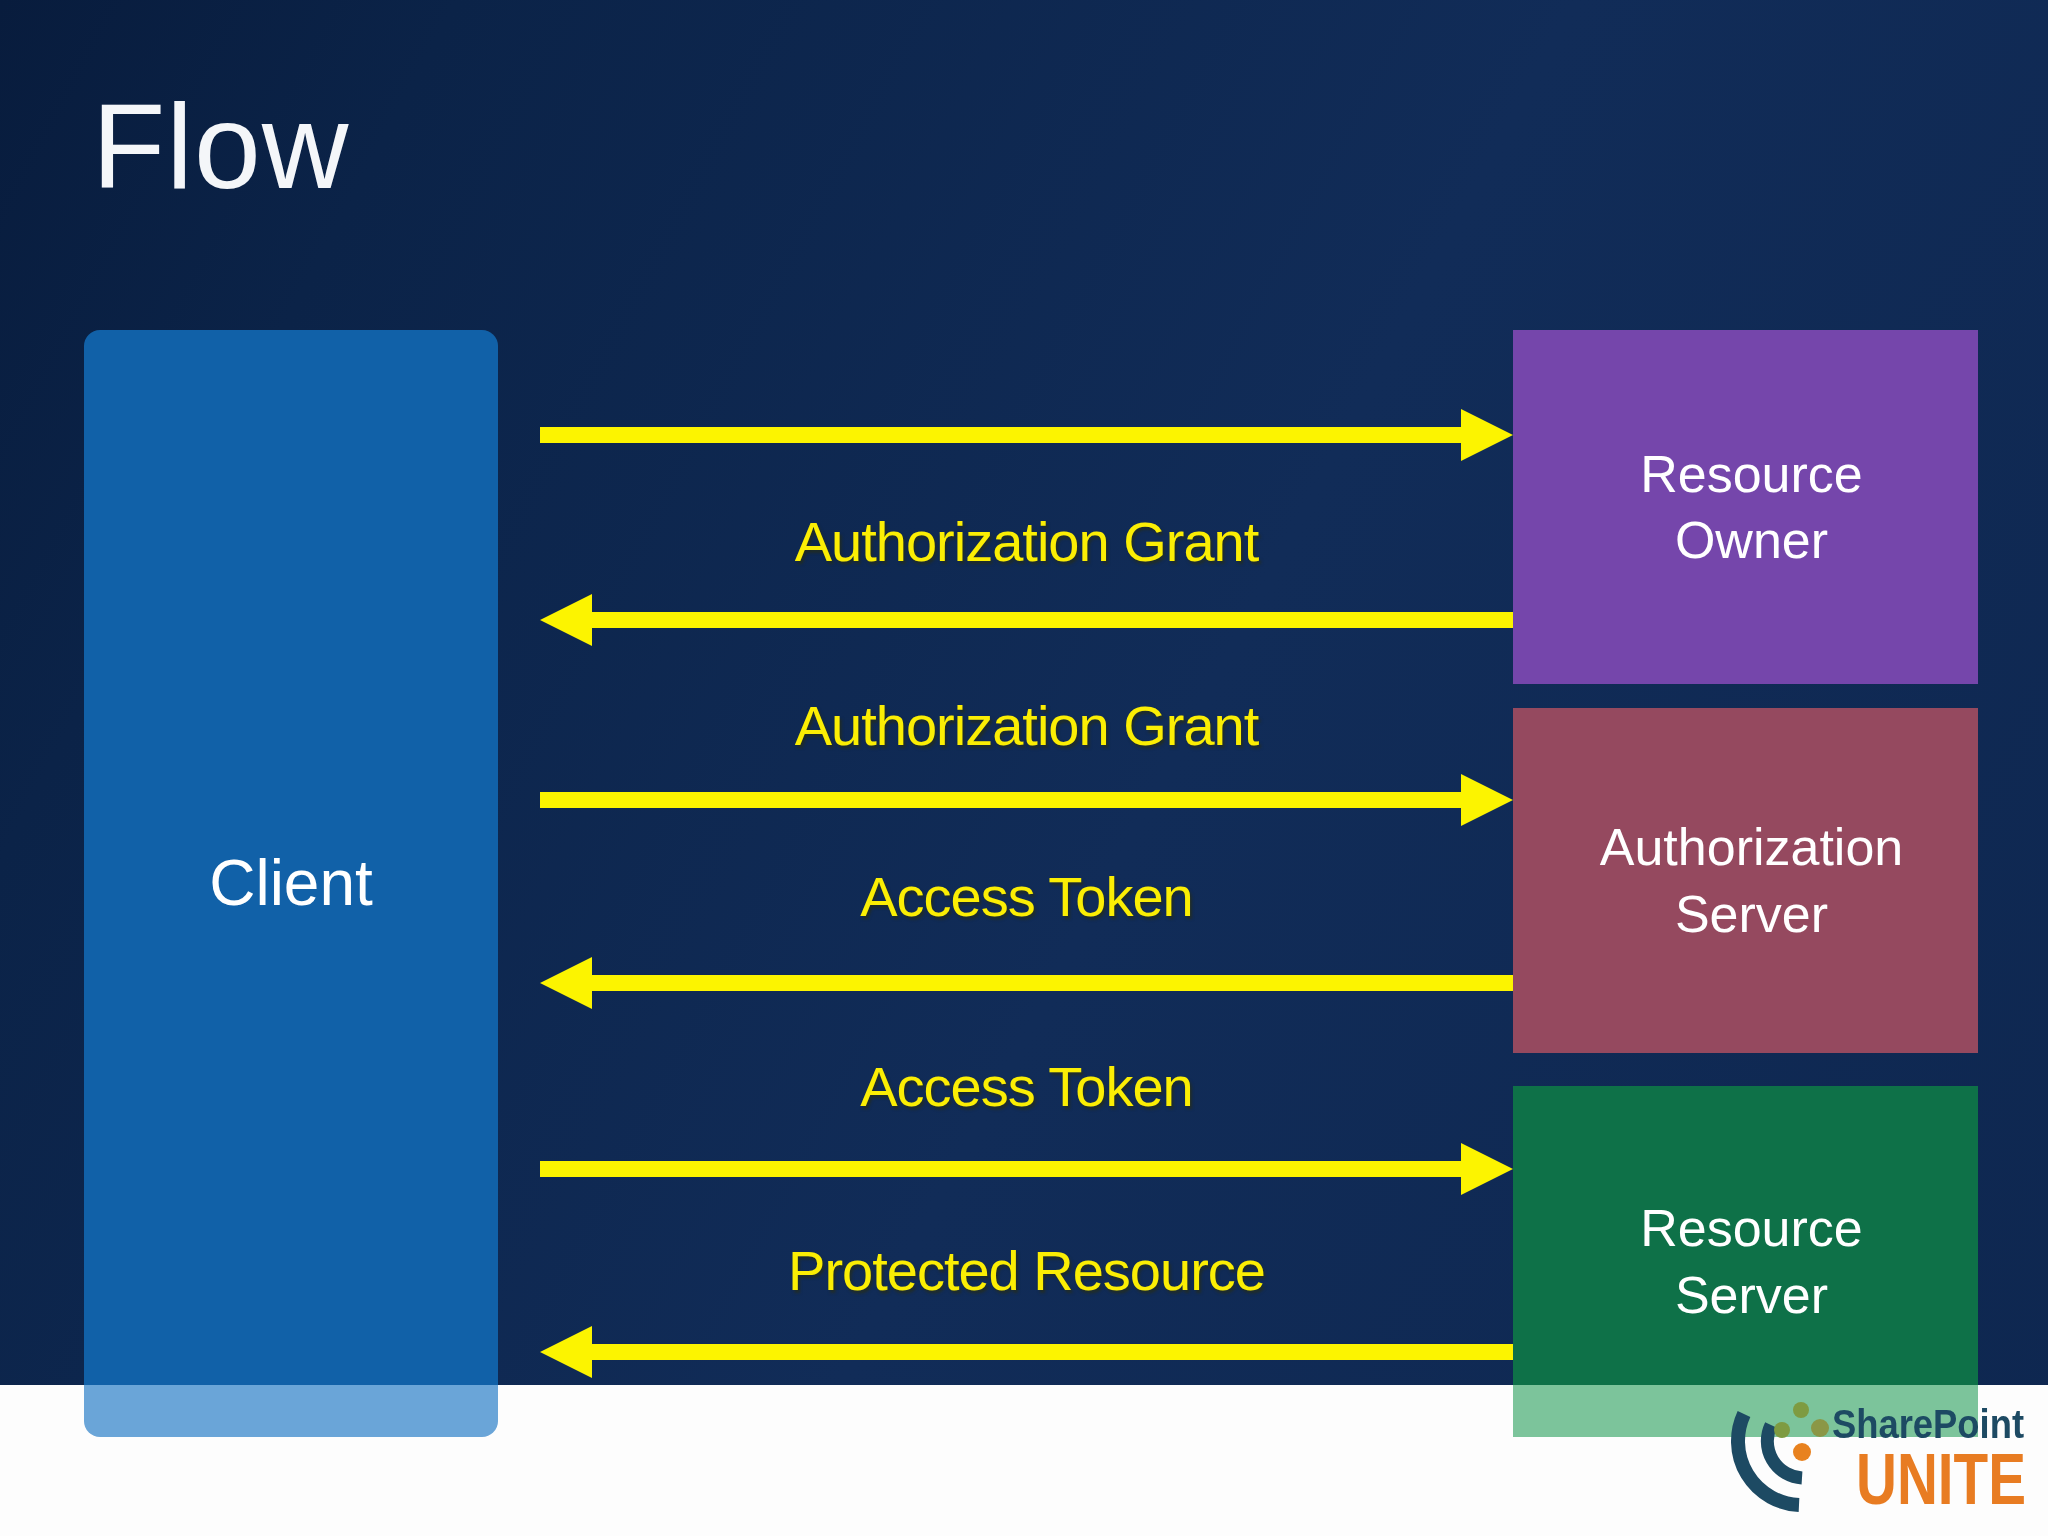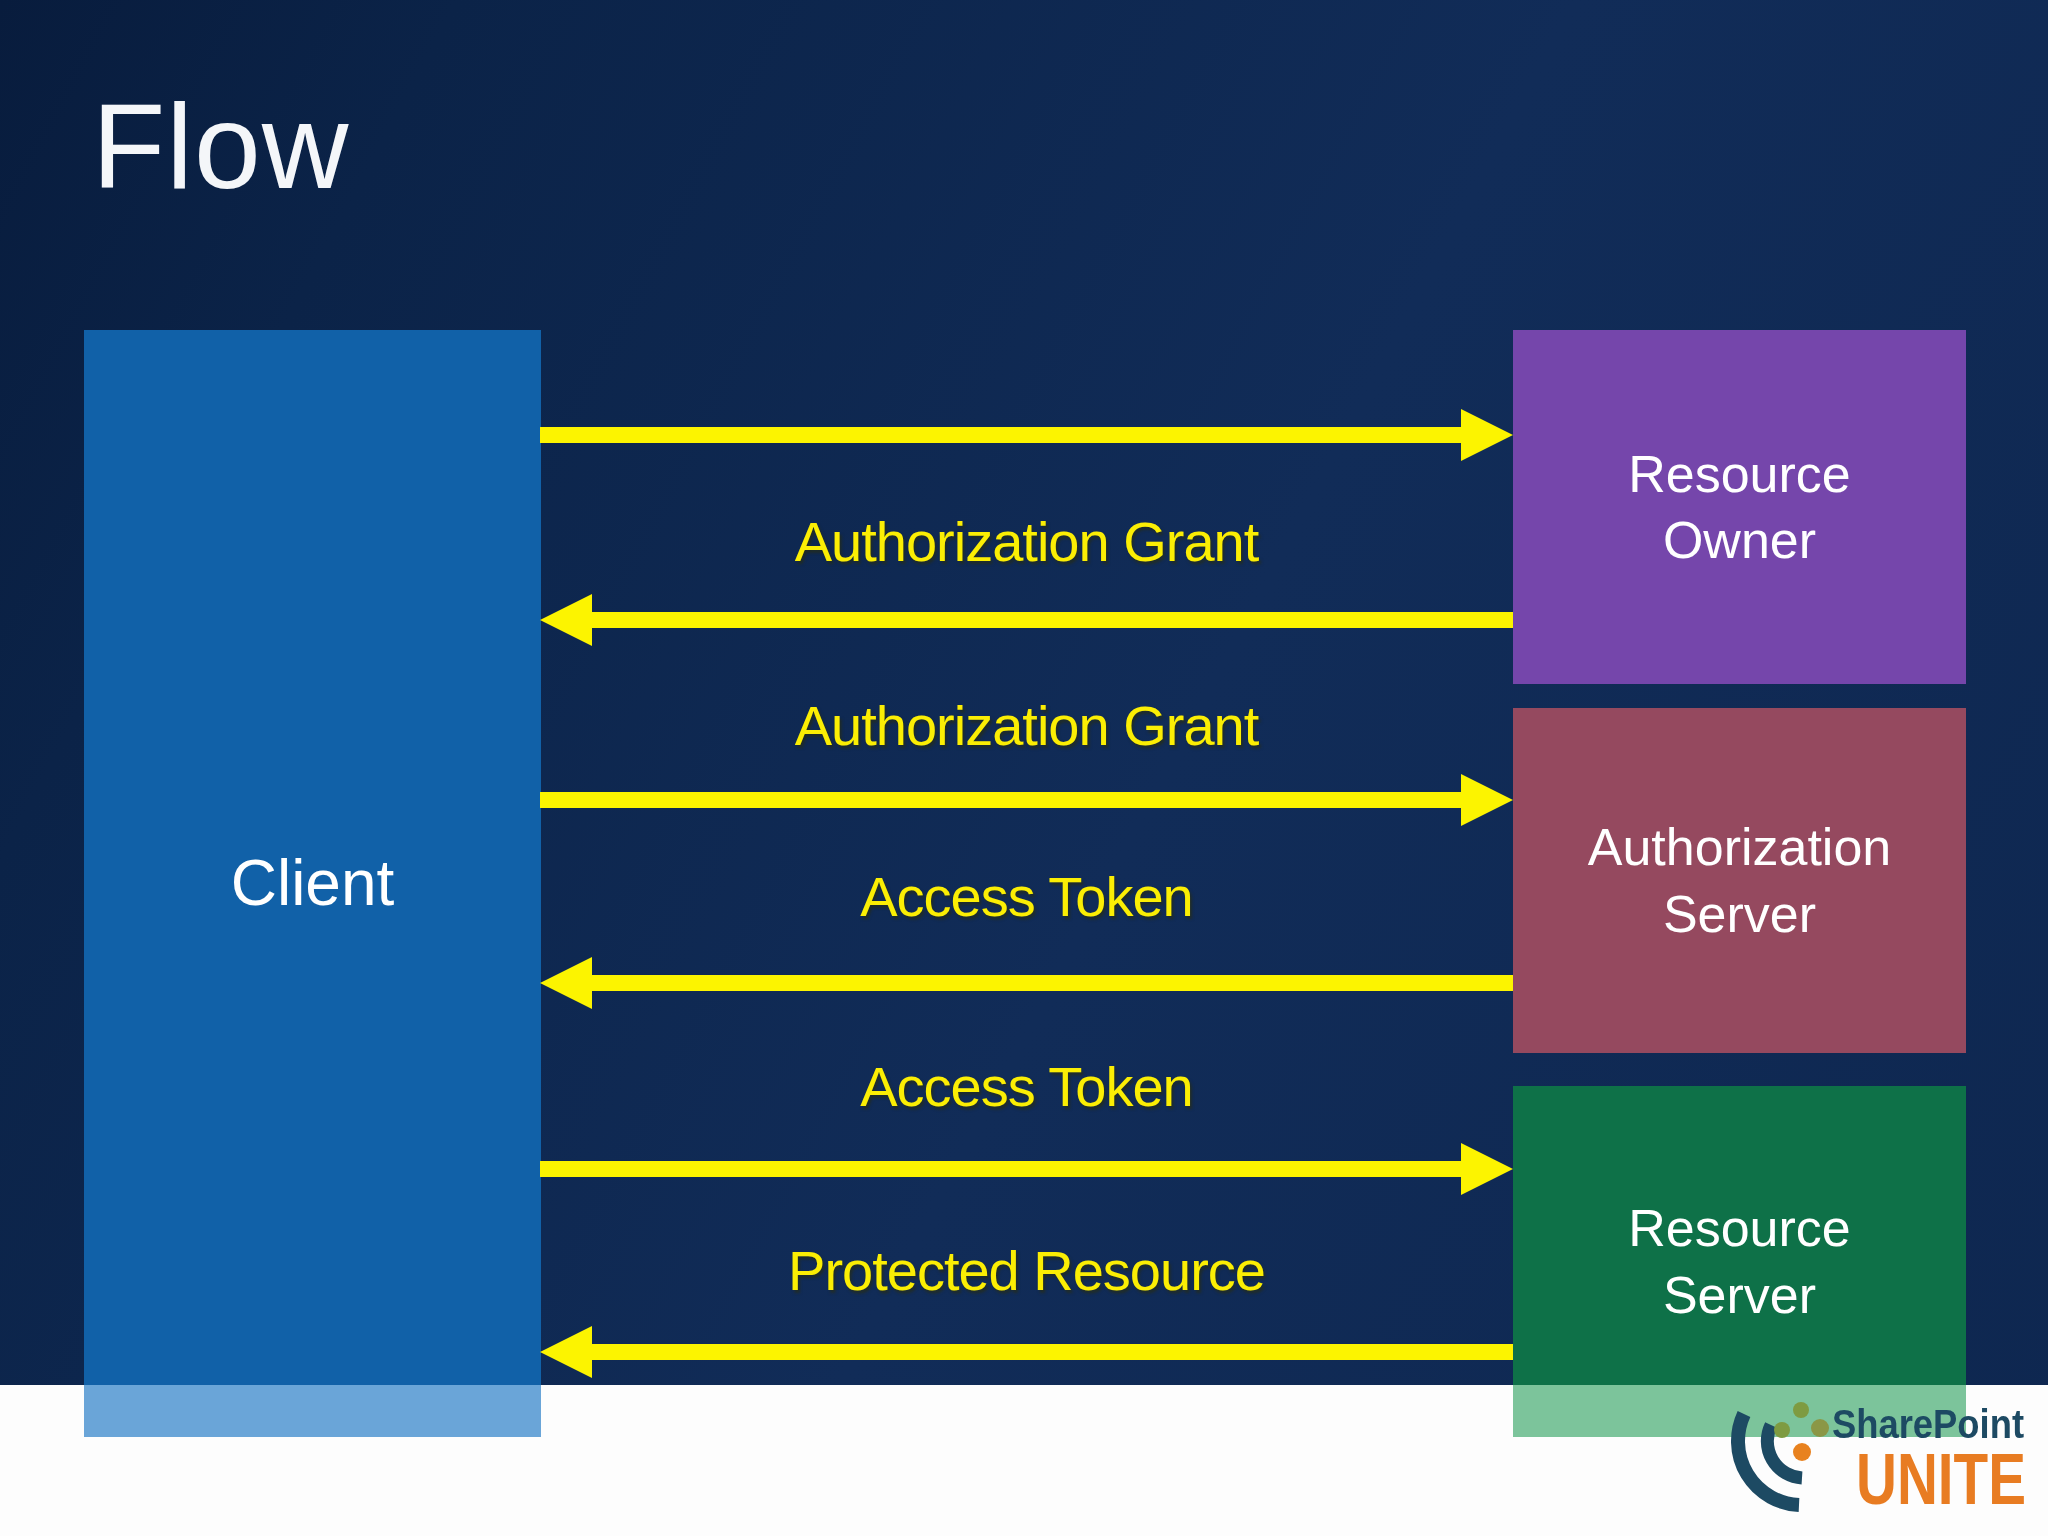--- a/index.html
+++ b/index.html
@@ -18,25 +18,26 @@
     position:absolute;left:80px;top:68px;margin:12px;
     font-size:120px;line-height:1.1;font-weight:300;
     color:#f4f6f9;letter-spacing:1px;
   }
   .box{
     position:absolute;display:flex;align-items:center;justify-content:center;
     color:#ffffff;text-align:center;
   }
   .box-label{white-space:pre-line;font-size:52px;line-height:1.27;}
   .client-box{
-    left:84px;top:330px;width:457px;height:1107px;
+    left:84px;top:330px;width:414px;height:1107px;
     background:linear-gradient(to bottom,#1161a8 0px,#1161a8 1055px,#6aa5d8 1055px,#6aa5d8 100%);
+    border-radius:16px;
   }
   .client-box .box-label{font-size:64px;}
-  .rbox{left:1513px;width:453px;}
+  .rbox{left:1513px;width:453px;padding-left:12px;}
   .resource-owner-box{top:330px;height:354px;background:#7546ab;}
   .authorization-server-box{top:708px;height:345px;background:#95495f;}
   .resource-server-box{
     top:1086px;height:351px;
     background:linear-gradient(to bottom,#0e7148 0px,#0e7148 299px,#7cc49b 299px,#7cc49b 100%);
   }
   .arrow{position:absolute;left:540px;width:973px;height:56px;}
   .arrow .shaft{position:absolute;top:20px;height:16px;background:#fcf400;}
   .arrow.right .shaft{left:0;right:48px;}
   .arrow.left  .shaft{left:48px;right:0;}

